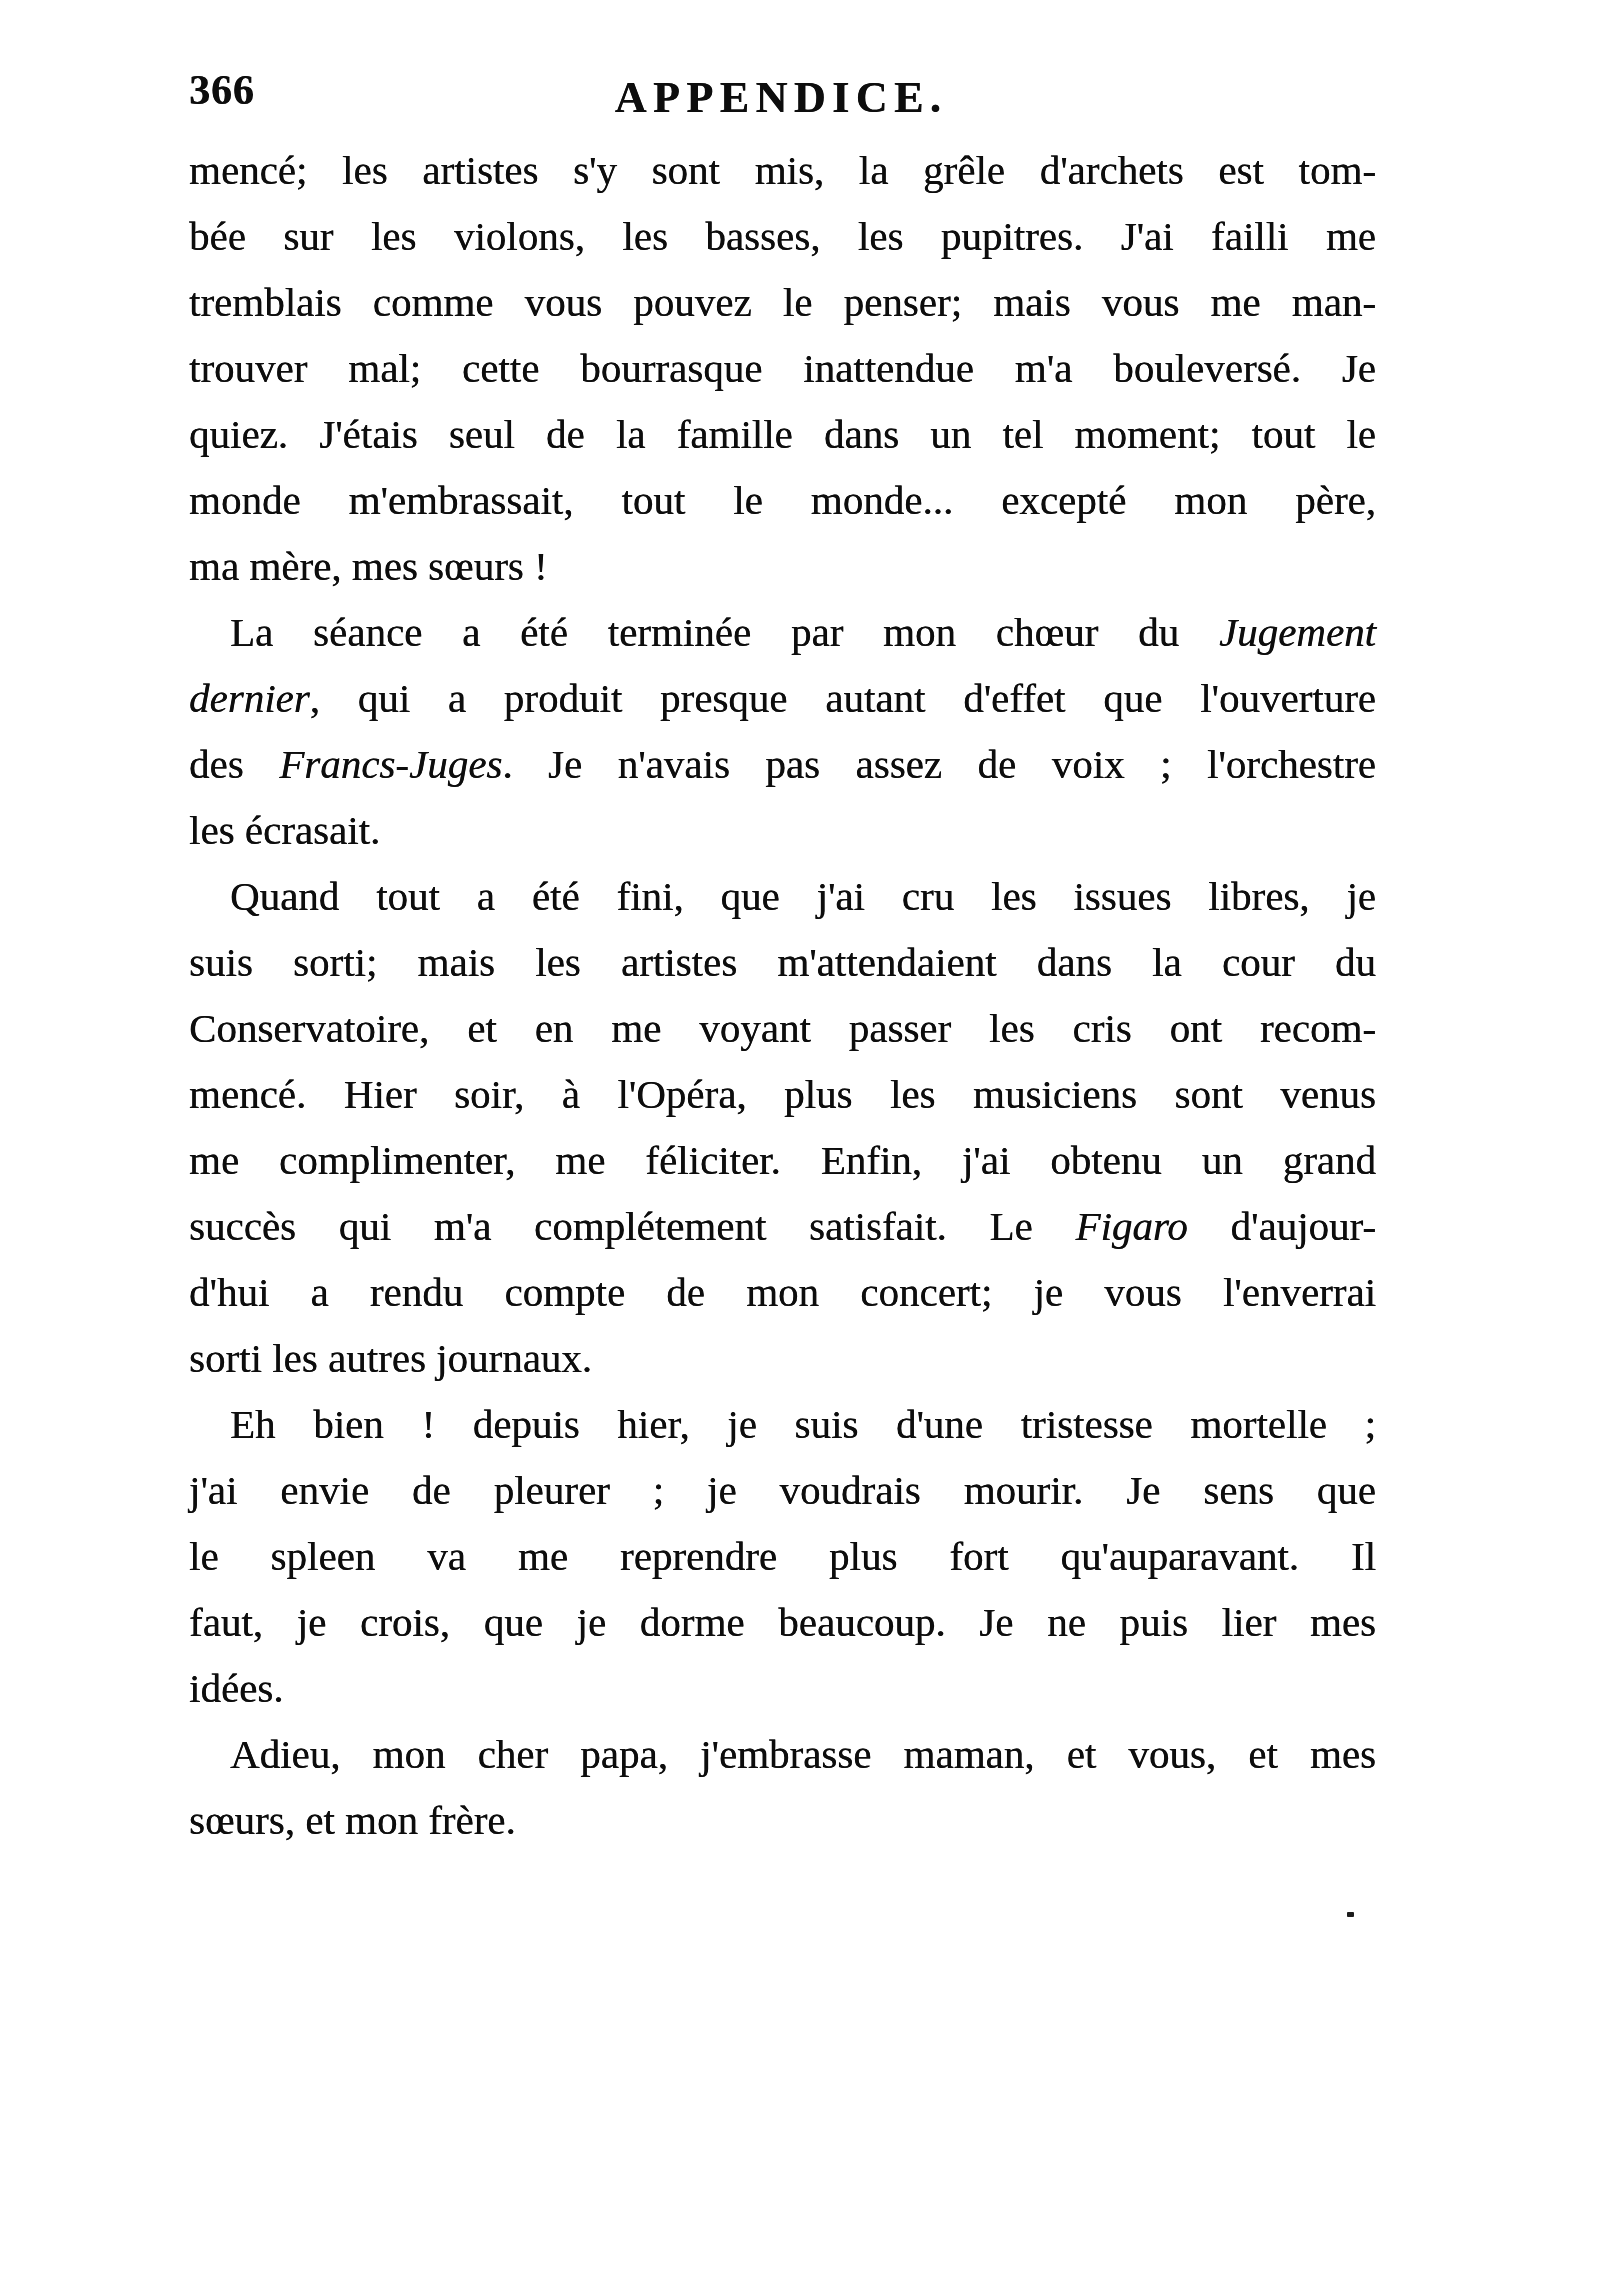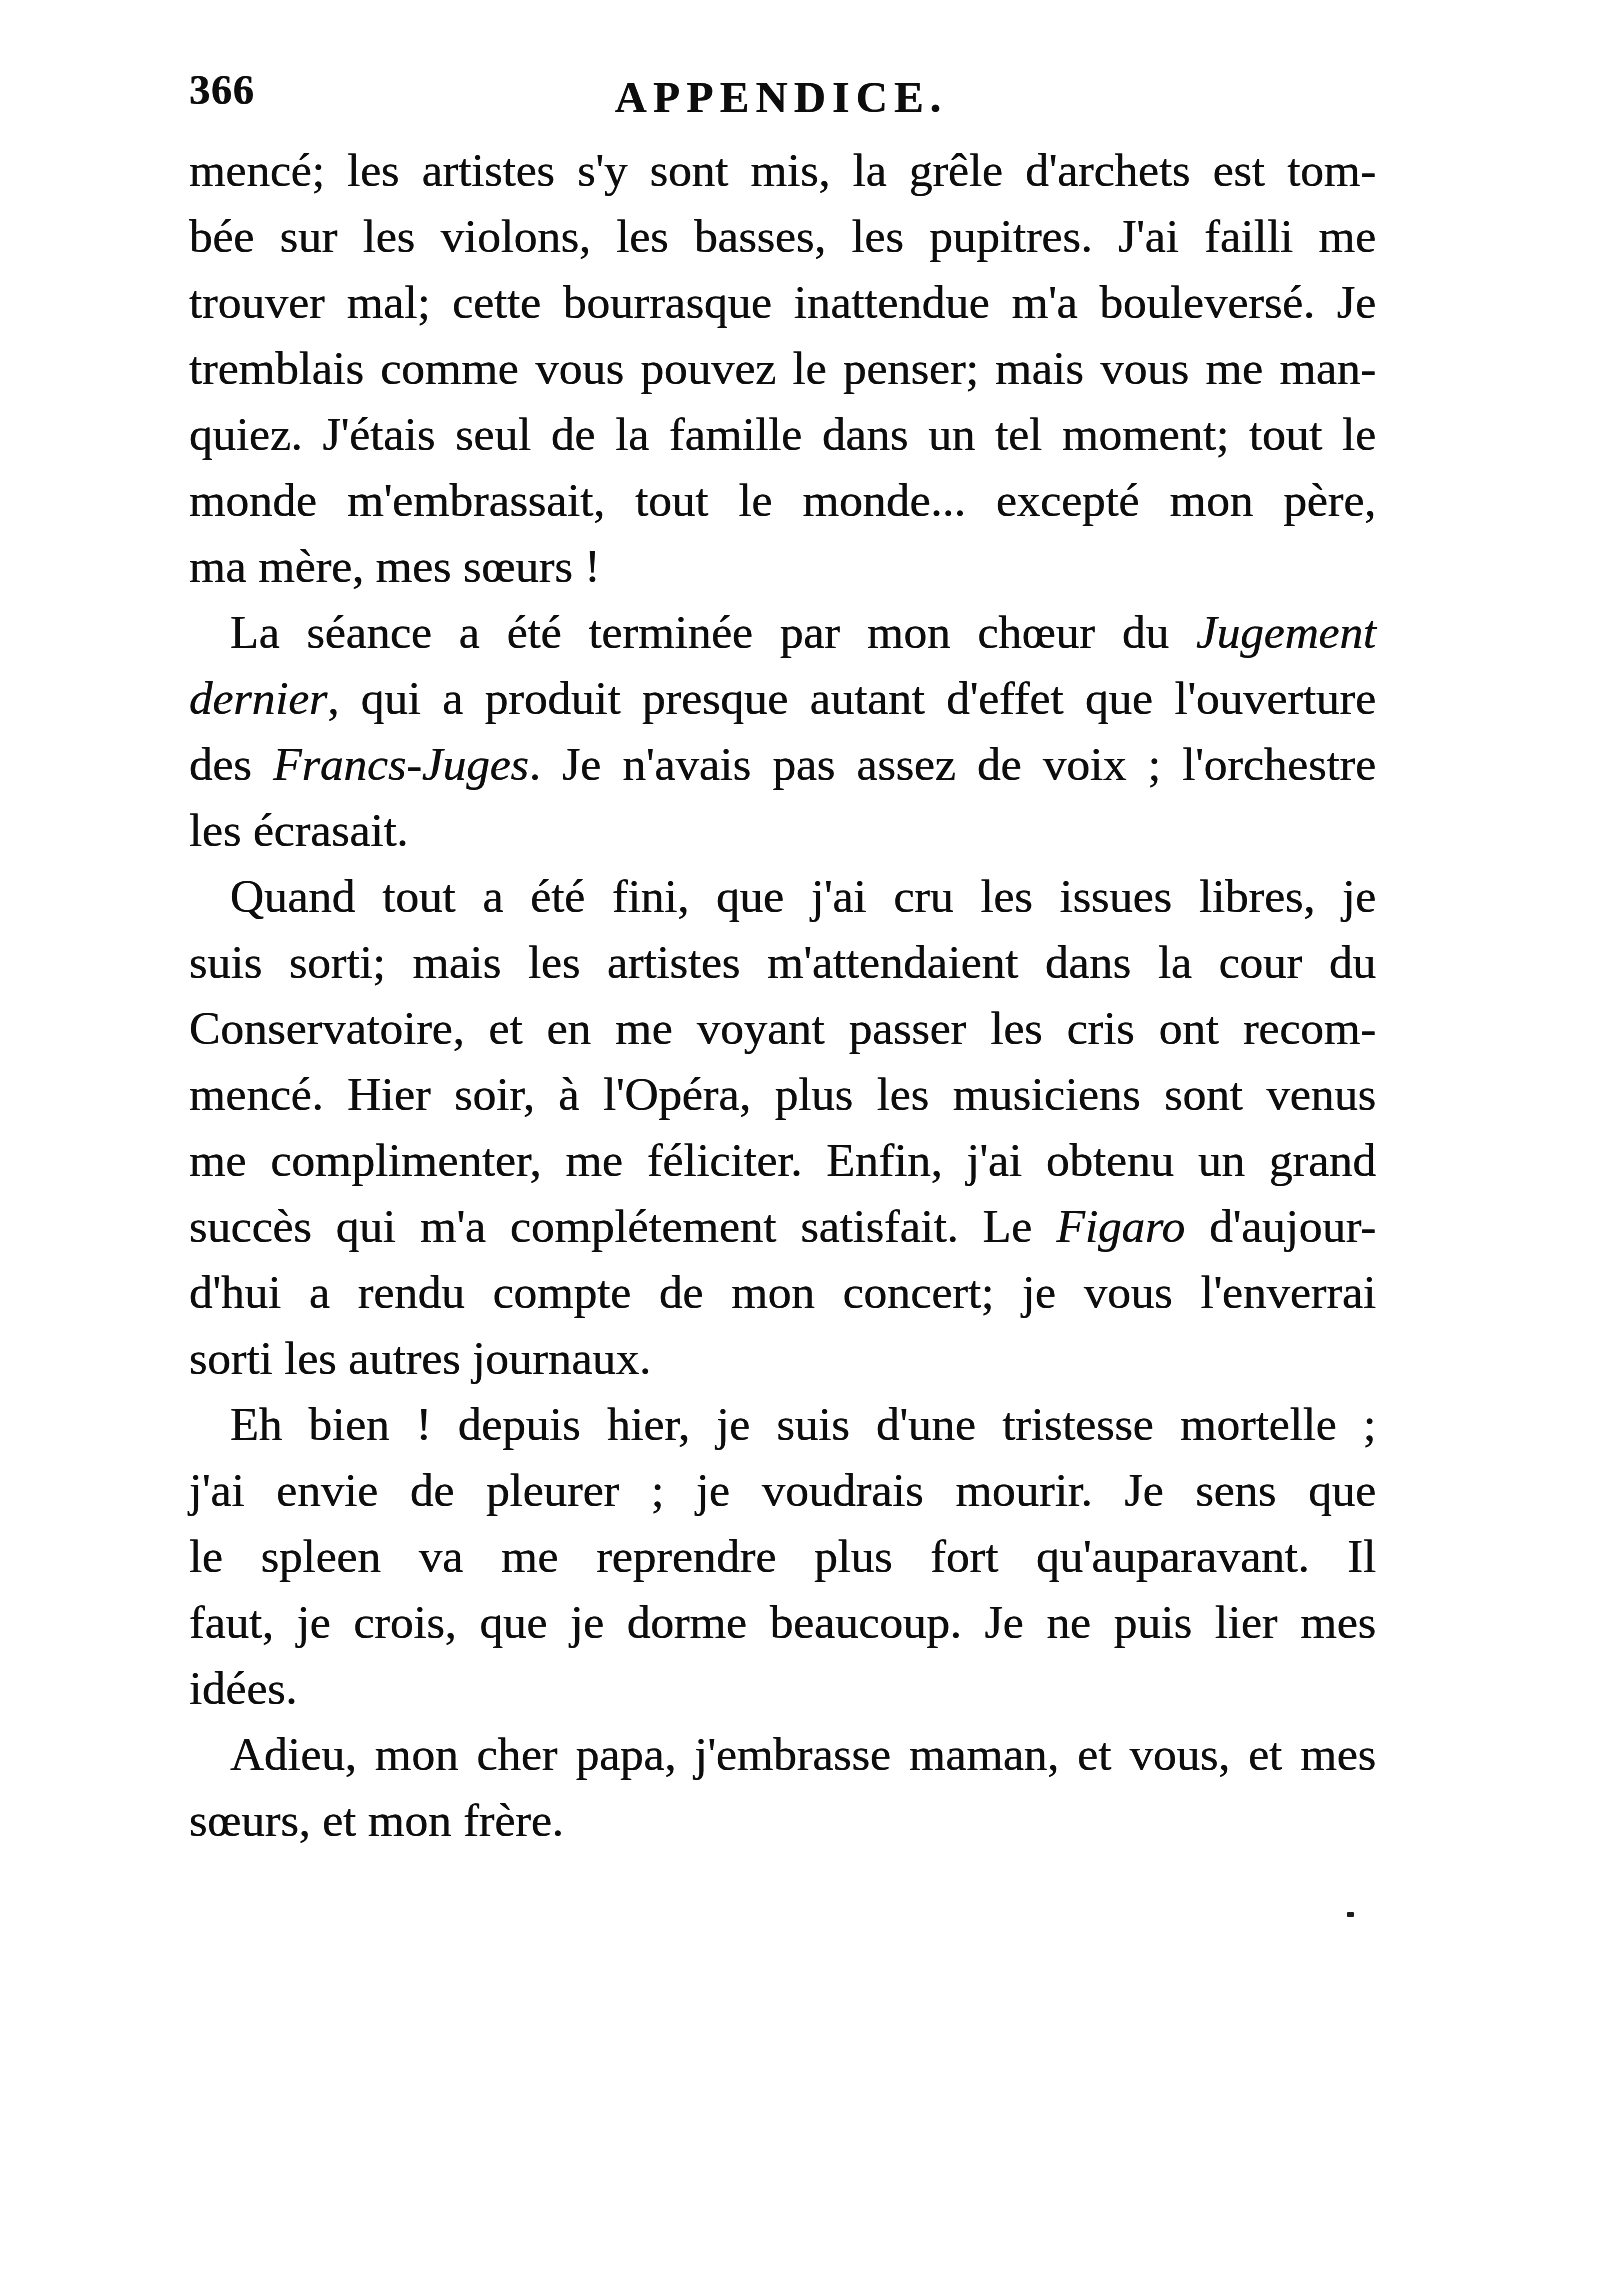--- a/index.html
+++ b/index.html
@@ -34,21 +34,21 @@
     font-size: 44px;
     font-weight: bold;
     letter-spacing: 6.5px;
     text-shadow: 0.4px 0 0 currentColor;
   }
   .text-block {
     position: absolute;
     left: 189px;
     top: 137px;
     width: 1187px;
-    font-size: 47px;
+    font-size: 41px;
     line-height: 66px;
     text-shadow: 0.3px 0 0 currentColor;
   }
   .paragraph { margin: 0; }
   .line {
     text-align: justify;
     text-align-last: justify;
     white-space: normal;
   }
   .line.last {
@@ -72,22 +72,22 @@
 <body>
 
 <div class="page">
   <div class="page-number">366</div>
   <div class="running-title">APPENDICE.</div>
 
   <div class="text-block">
       <div class="paragraph">
         <div class="line"><span>mencé; les artistes s'y sont mis, la grêle d'archets est tom-</span></div>
         <div class="line"><span>bée sur les violons, les basses, les pupitres. J'ai failli me</span></div>
+        <div class="line"><span>tremblais comme vous pouvez le penser; mais vous me man-</span></div>
         <div class="line"><span>trouver mal; cette bourrasque inattendue m'a bouleversé. Je</span></div>
-        <div class="line"><span>tremblais comme vous pouvez le penser; mais vous me man-</span></div>
         <div class="line"><span>quiez. J'étais seul de la famille dans un tel moment; tout le</span></div>
         <div class="line"><span>monde m'embrassait, tout le monde... excepté mon père,</span></div>
         <div class="line last"><span>ma mère, mes sœurs !</span></div>
       </div>
       <div class="paragraph indent">
         <div class="line"><span>La séance a été terminée par mon chœur du </span><span class="italic">Jugement</span></div>
         <div class="line"><span class="italic">dernier</span><span>, qui a produit presque autant d'effet que l'ouverture</span></div>
         <div class="line"><span>des </span><span class="italic">Francs-Juges</span><span>. Je n'avais pas assez de voix ; l'orchestre</span></div>
         <div class="line last"><span>les écrasait.</span></div>
       </div>

